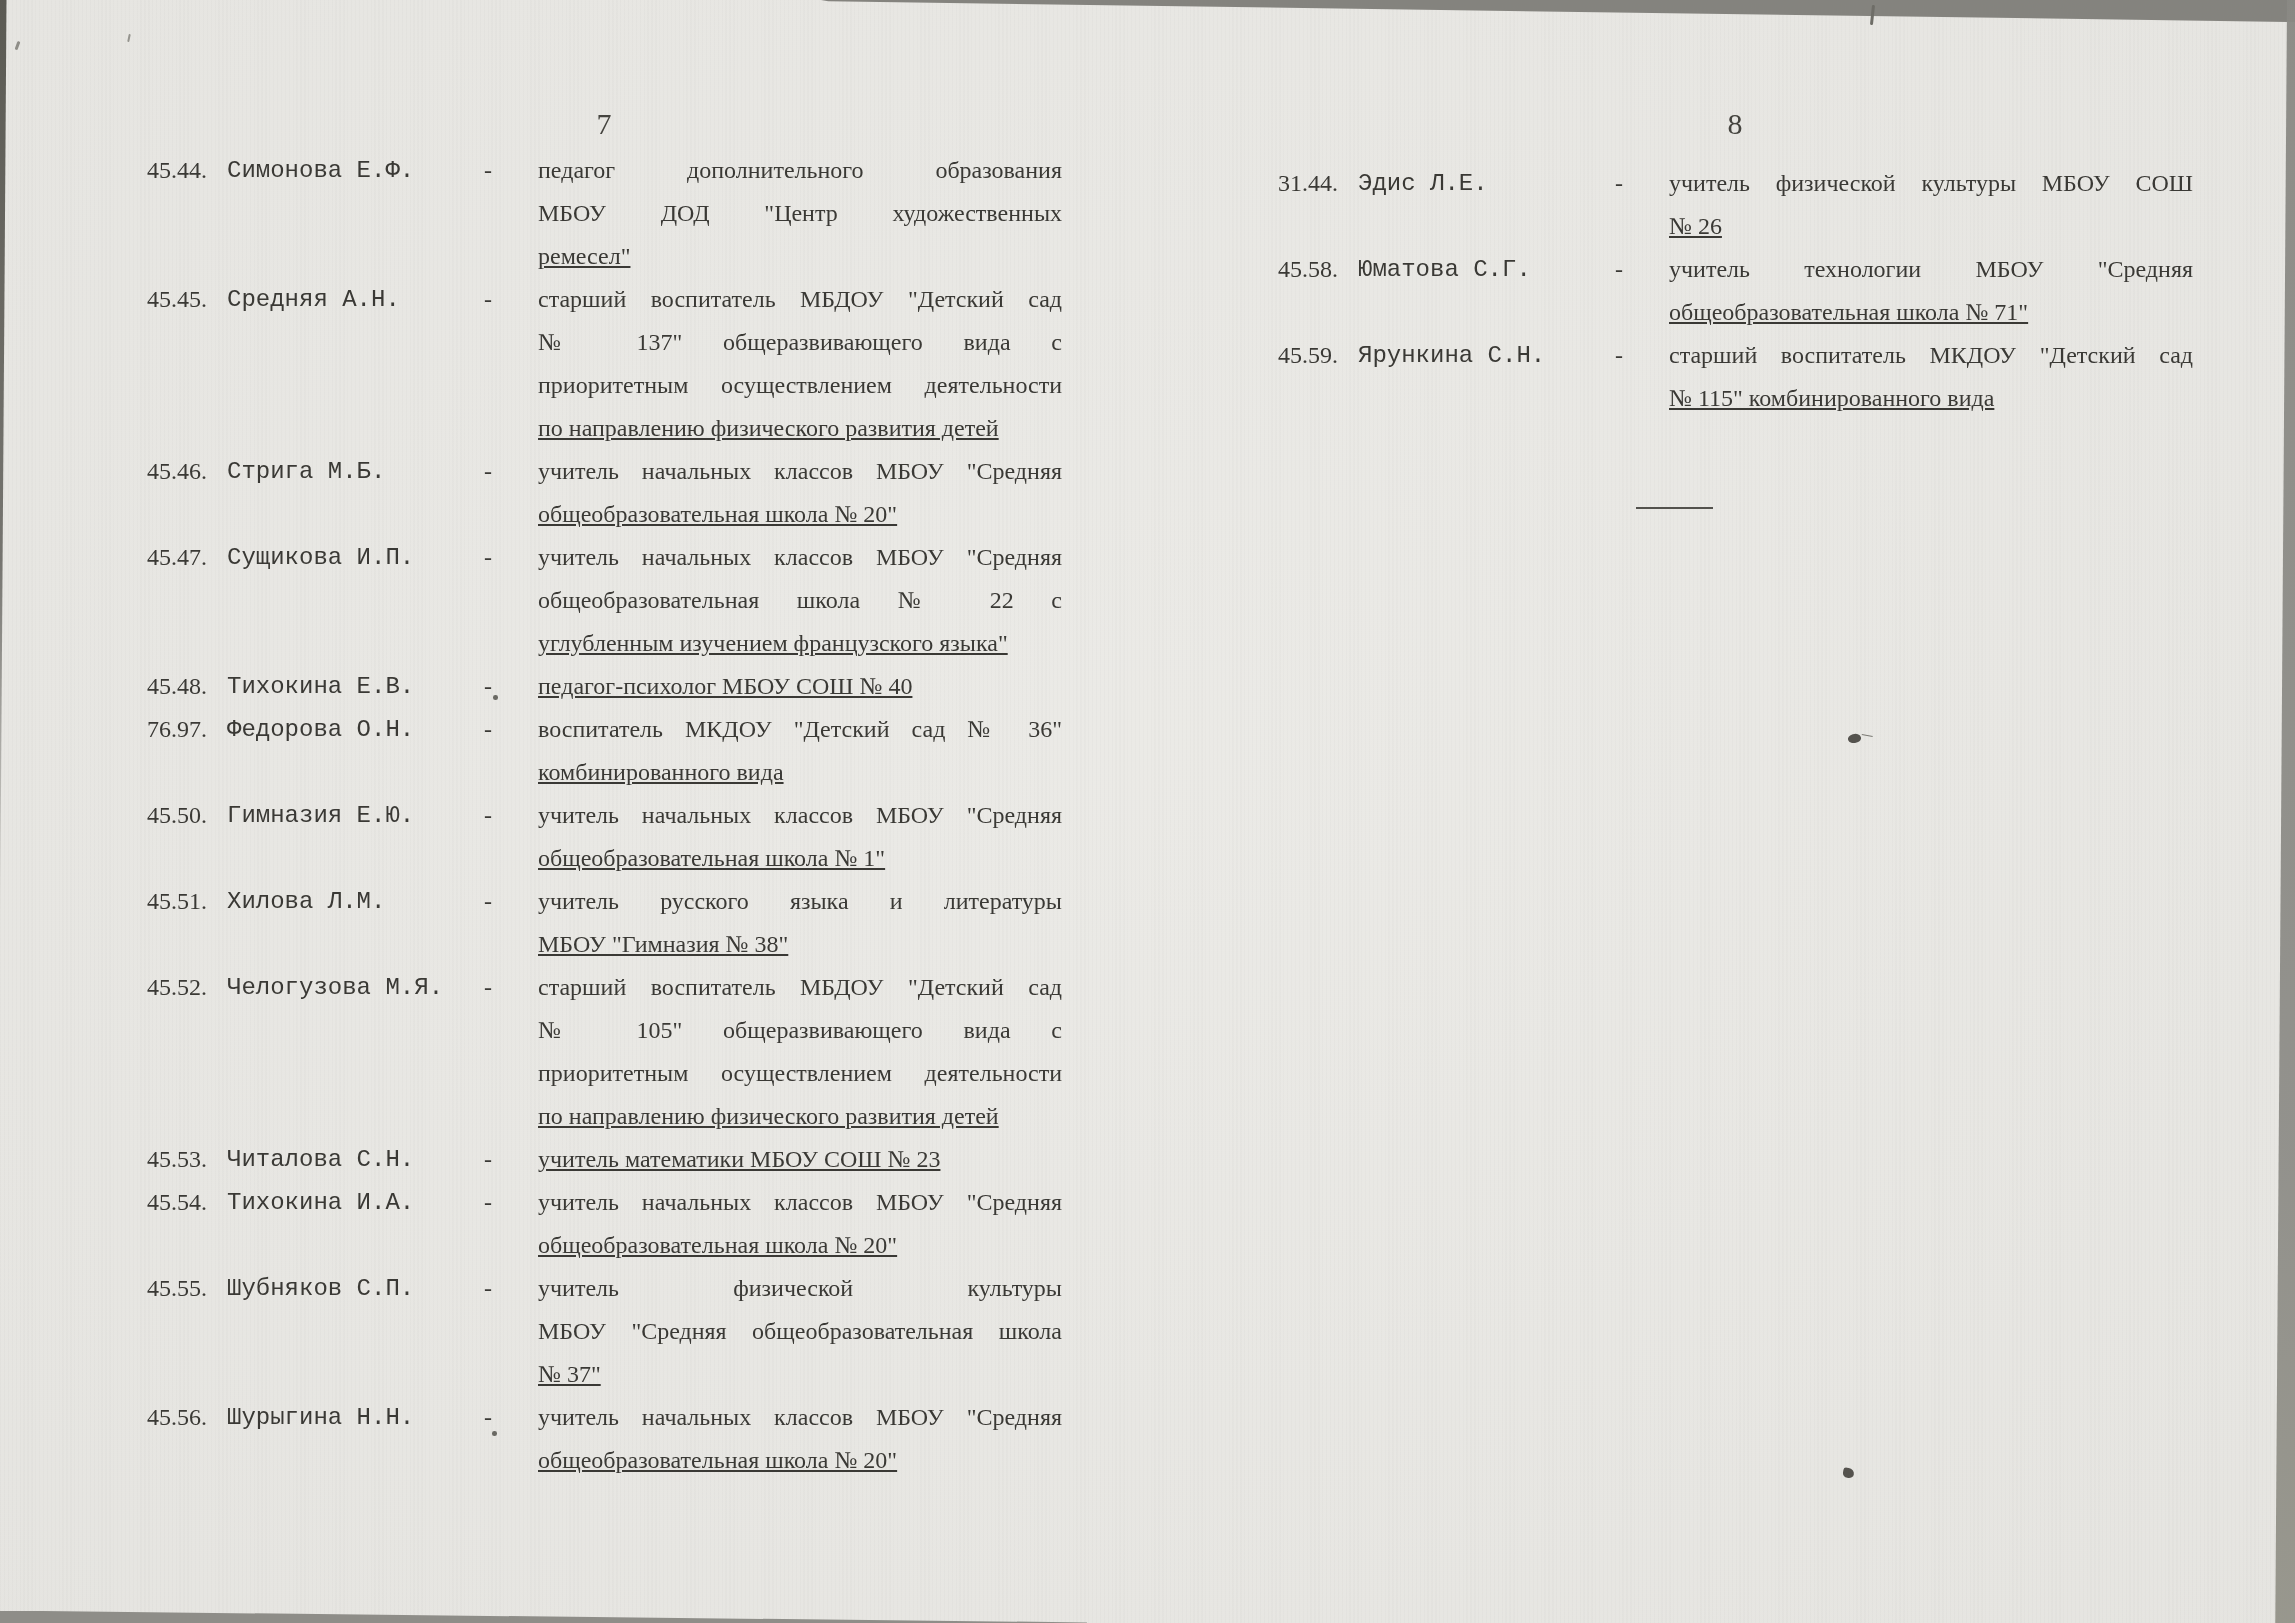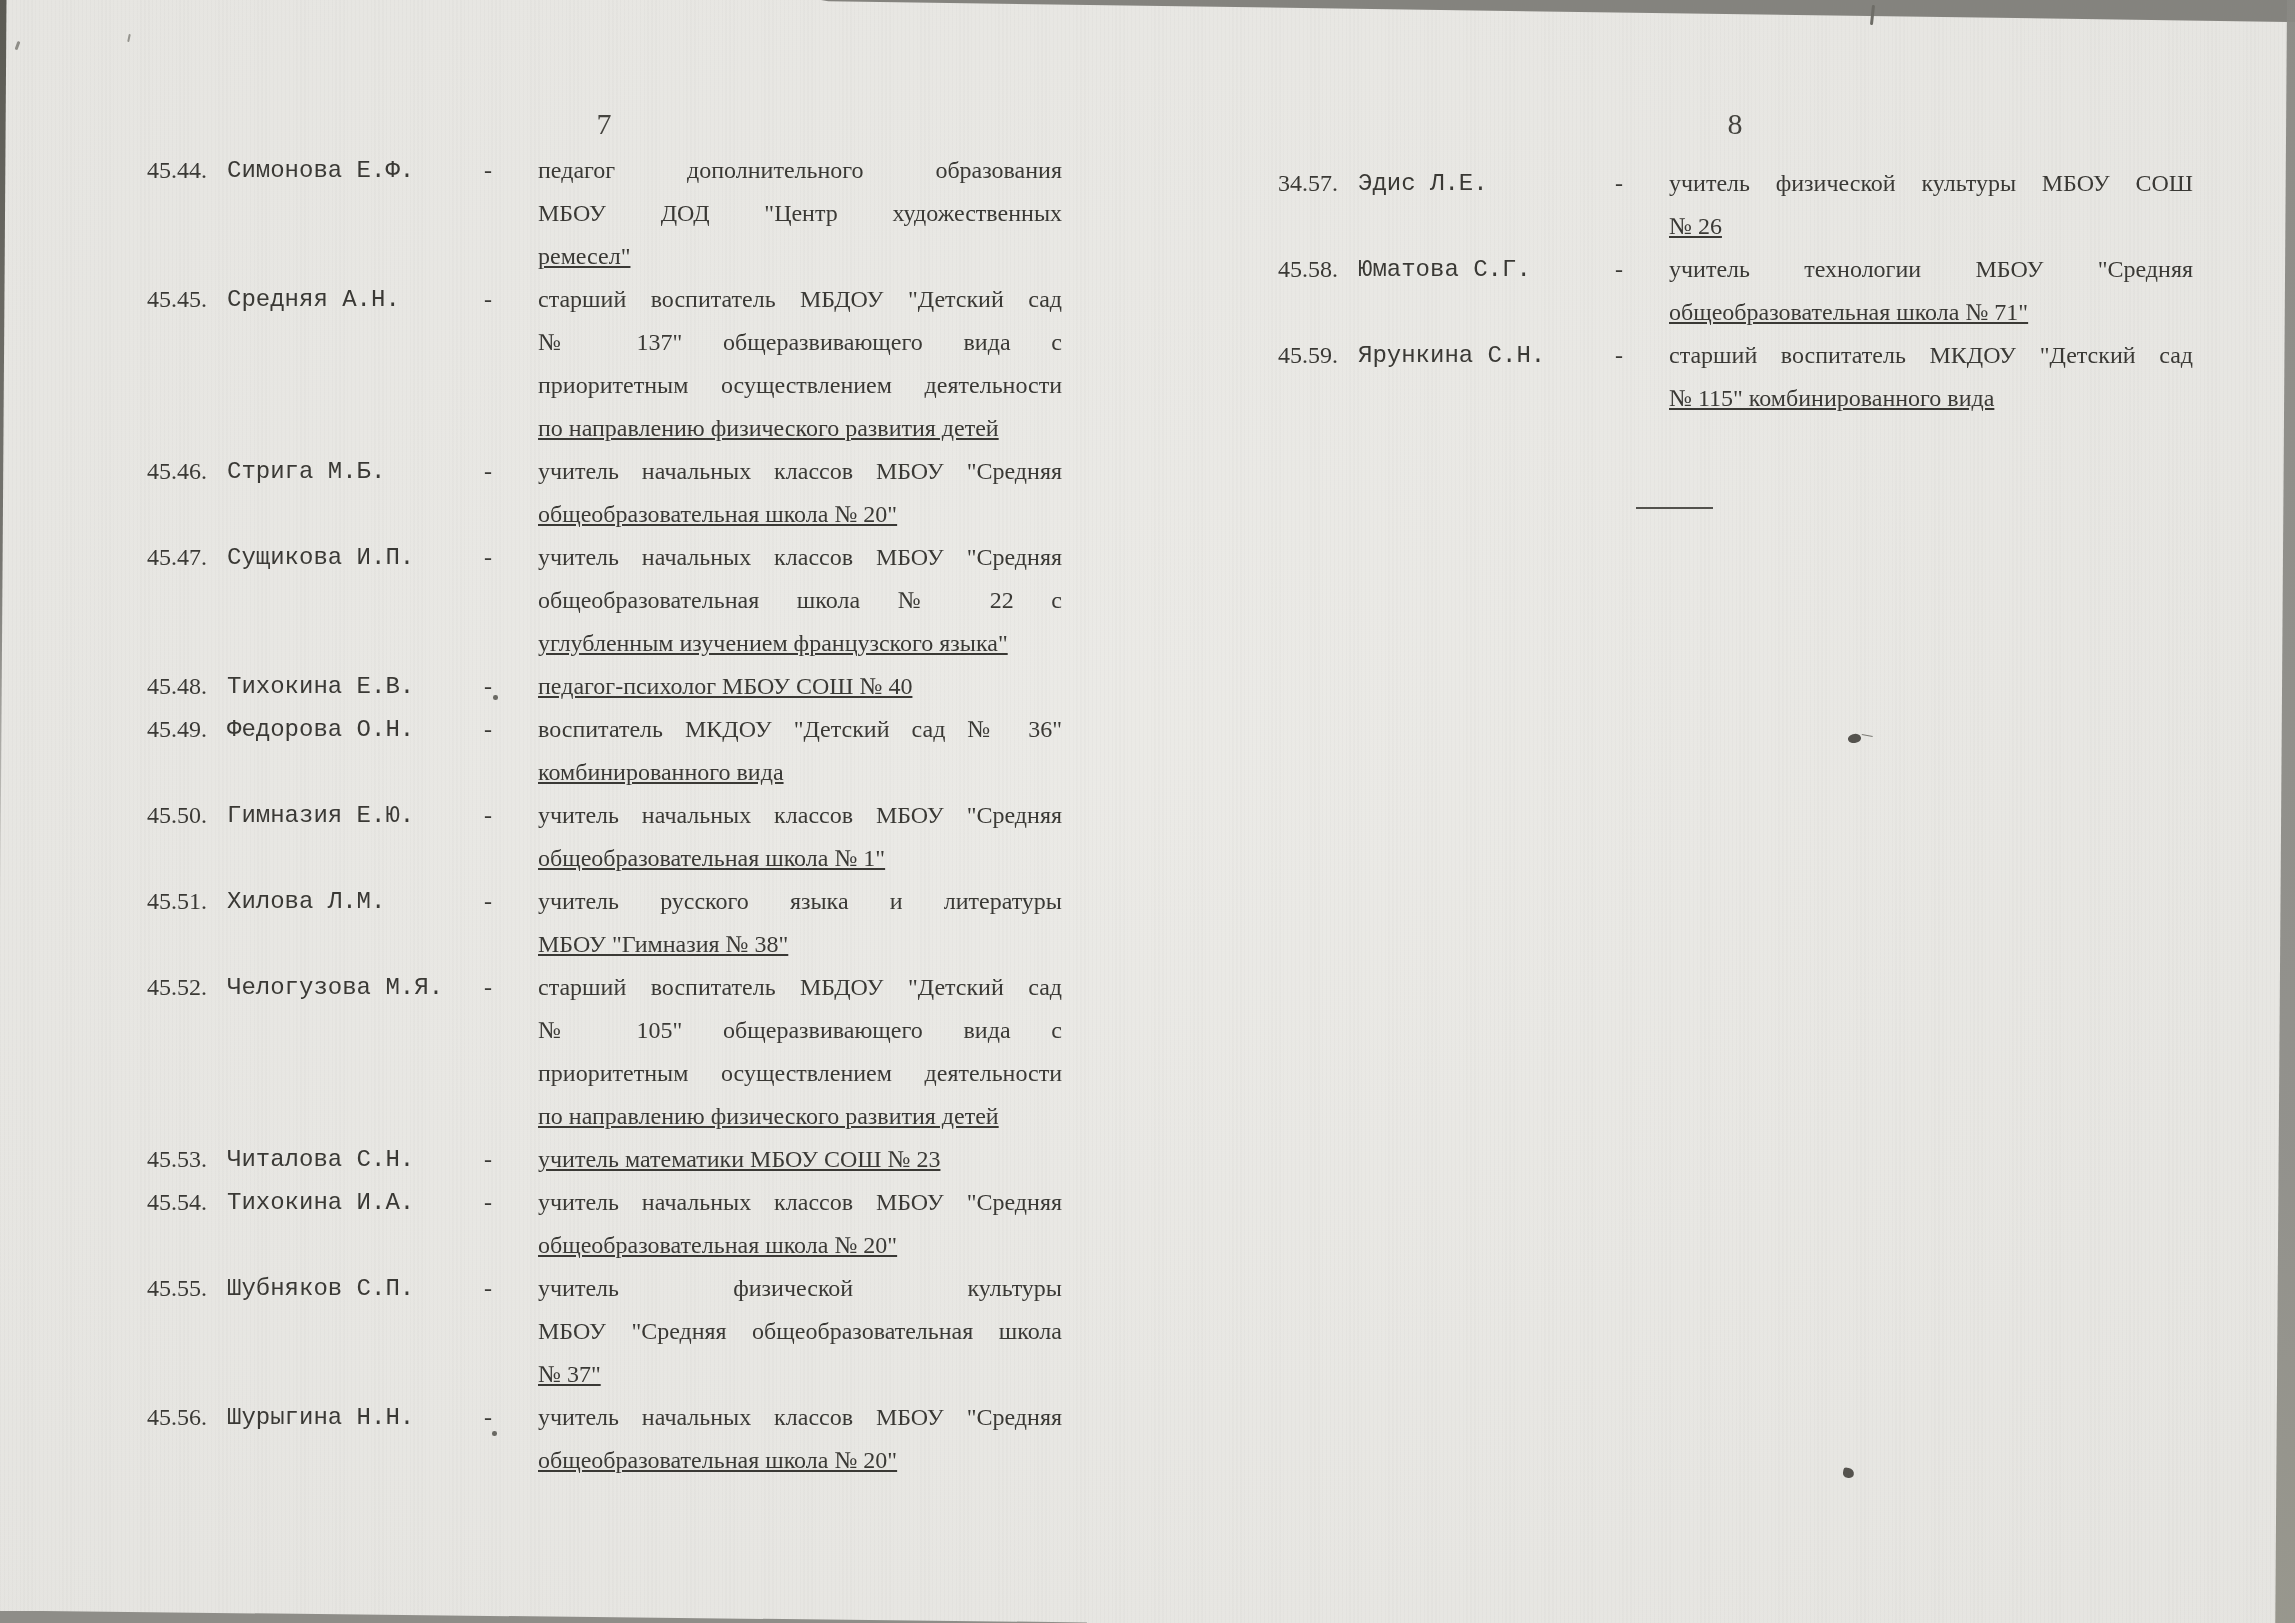--- a/index.html
+++ b/index.html
@@ -172,21 +172,21 @@
         </div>
         <div class="entry">
           <span class="e-num">45.48.</span>
           <span class="e-name">Тихокина Е.В.</span>
           <span class="e-dash">-</span>
           <div class="e-desc">
             <div class="desc-line last">педагог-психолог МБОУ СОШ № 40</div>
           </div>
         </div>
         <div class="entry">
-          <span class="e-num">45.49.</span>
+          <span class="e-num">76.97.</span>
           <span class="e-name">Федорова О.Н.</span>
           <span class="e-dash">-</span>
           <div class="e-desc">
             <div class="desc-line">воспитатель МКДОУ "Детский сад № 36"</div>
             <div class="desc-line last">комбинированного вида</div>
           </div>
         </div>
         <div class="entry">
           <span class="e-num">45.50.</span>
           <span class="e-name">Гимназия Е.Ю.</span>
@@ -252,21 +252,21 @@
             <div class="desc-line last">общеобразовательная школа № 20"</div>
           </div>
         </div>
       </div>
   </div>
 
   <div class="page" id="page-8">
     <div class="page-number">8</div>
     <div class="entries" id="entries-1">
         <div class="entry">
-          <span class="e-num">34.57.</span>
+          <span class="e-num">31.44.</span>
           <span class="e-name">Эдис Л.Е.</span>
           <span class="e-dash">-</span>
           <div class="e-desc">
             <div class="desc-line">учитель физической культуры МБОУ СОШ</div>
             <div class="desc-line last">№ 26</div>
           </div>
         </div>
         <div class="entry">
           <span class="e-num">45.58.</span>
           <span class="e-name">Юматова С.Г.</span>

